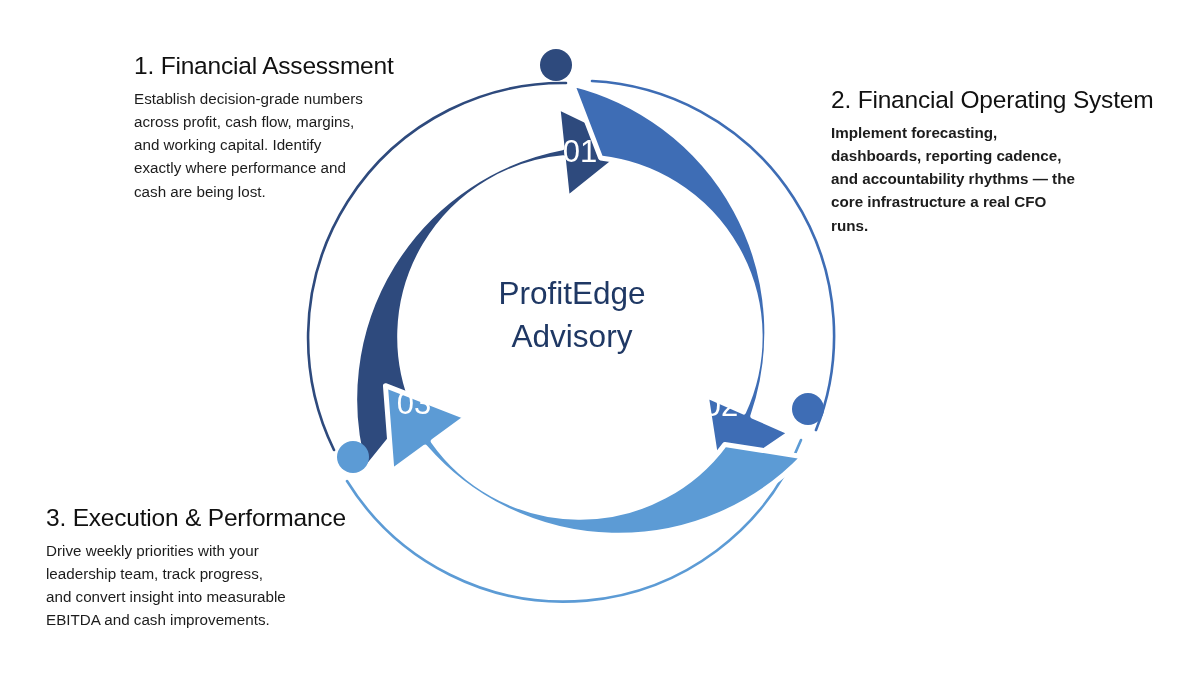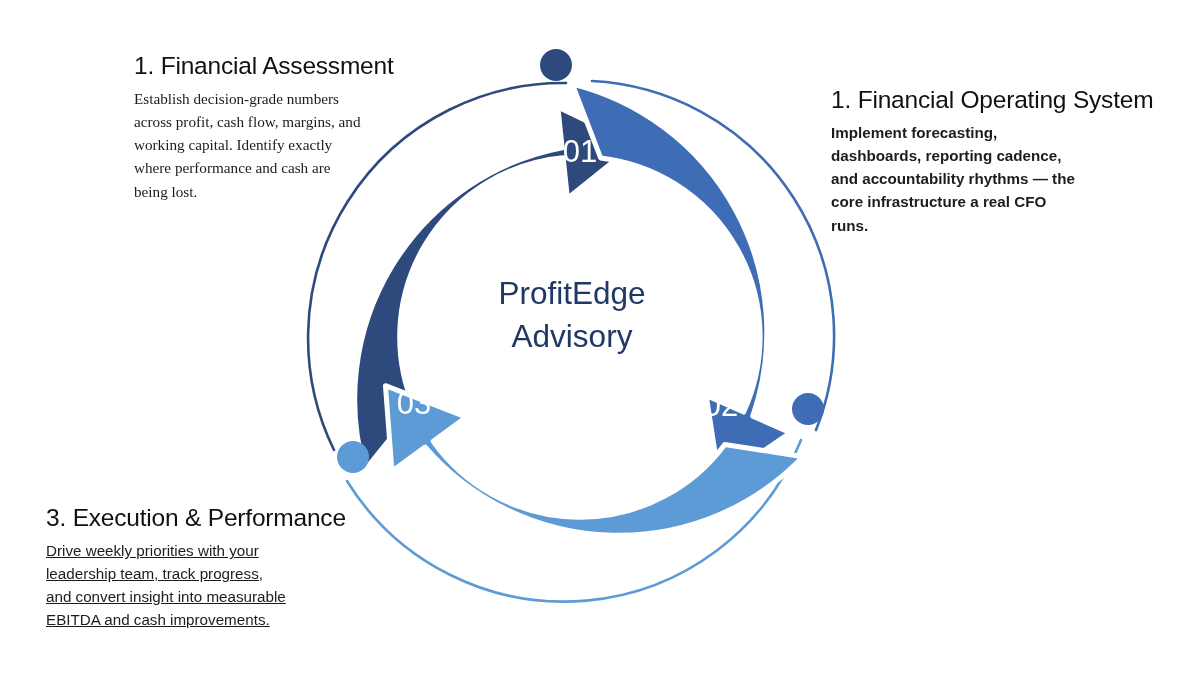--- a/index.html
+++ b/index.html
@@ -36,29 +36,29 @@
   .block-body {
     font-size: 15.2px;
     color: #1c1c1c;
     line-height: 1.52;
     font-weight: 400;
     margin-top: 7px;
   }
 
   
   #block-1 { left: 86px; top: 52px; width: 300px; margin-left: 48px; }
-  #block-1 .block-body { width: 232px; font-family: Liberation Serif, serif; }
+  #block-1 .block-body { width: 232px; }
 
   
   #block-2 { left: 831px; top: 86px; width: 350px; }
   #block-2 .block-body { width: 252px; font-weight: bold; }
 
   
   #block-3 { left: 46px; top: 498px; width: 340px; margin-top: 6px; }
-  #block-3 .block-body { width: 240px; text-decoration: underline; }
+  #block-3 .block-body { width: 240px; }
 
   .step-num {
     font-size: 31px;
     fill: #ffffff;
     font-family: "Liberation Sans", sans-serif;
     font-weight: 400;
   }
   .center-text {
     font-size: 31.5px;
     fill: #1F3864;
@@ -174,20 +174,20 @@
     <text class="center-text" x="572" y="347" text-anchor="middle">Advisory</text>
   </g>
 </svg>
 
 <div class="block" id="block-1">
   <div class="block-title">1. Financial Assessment</div>
   <div class="block-body">Establish decision-grade numbers across profit, cash flow, margins, and working capital. Identify exactly where performance and cash are being lost.</div>
 </div>
 
 <div class="block" id="block-2">
-  <div class="block-title">1. Financial Operating System</div>
+  <div class="block-title">2. Financial Operating System</div>
   <div class="block-body">Implement forecasting, dashboards, reporting cadence, and accountability rhythms — the core infrastructure a real CFO runs.</div>
 </div>
 
 <div class="block" id="block-3">
   <div class="block-title">3. Execution &amp; Performance</div>
   <div class="block-body">Drive weekly priorities with your leadership team, track progress, and convert insight into measurable EBITDA and cash improvements.</div>
 </div>
 
 </body></html>

